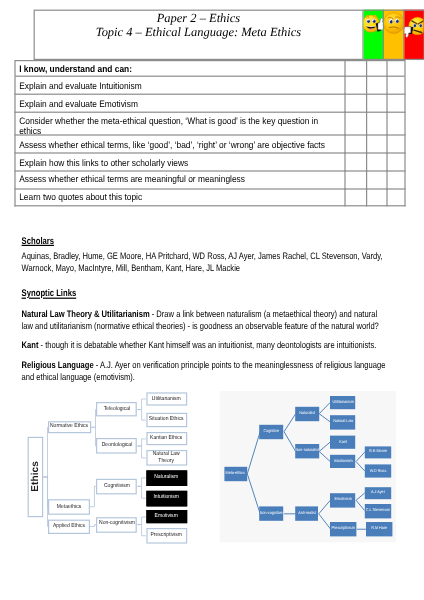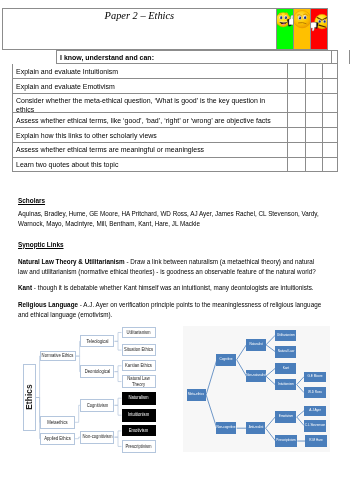--- a/index.html
+++ b/index.html
@@ -2,39 +2,39 @@
 <html><head>
 <meta charset="utf-8">
 <style>
   html,body{margin:0;padding:0;}
   body{width:353px;height:500px;background:#ffffff;font-family:"Liberation Sans",sans-serif;overflow:hidden;position:relative;
        -webkit-font-smoothing:antialiased;}
   .page{will-change:transform;}
   .page{position:absolute;left:0;top:0;width:353px;height:500px;}
 
   
-  #header-table{position:absolute;left:2px;top:8px;width:326.4px;height:41.6px;}
+  #header-table{position:absolute;left:28px;top:8px;width:326.4px;height:41.6px;}
   #title-cell{position:absolute;left:0;top:0;width:274.8px;height:41.6px;border:1px solid #8c8c8c;box-sizing:border-box;
      font-family:"Liberation Serif",serif;font-style:italic;text-align:center;overflow:hidden;}
   #title-cell .l1{font-size:10.4px;line-height:12.1px;margin-top:0.9px;}
   #title-cell .l2{font-size:10.4px;line-height:12.4px;}
   #title-cell .l3{font-size:12.9px;line-height:15.6px;margin-top:29px;}
   .rag-col{position:absolute;top:0;height:41.6px;width:17.2px;border:1px solid #8c8c8c;box-sizing:border-box;border-left:none;overflow:hidden;}
   #rag-green{left:274.8px;background:#00ff00;}
   #rag-amber{left:292px;background:#ffc000;}
   #rag-red{left:309.2px;background:#ff0000;width:17.2px;}
   .emoji-svg{position:absolute;}
   #rag-green .emoji-svg{left:-1.4px;top:0.5px;width:21.5px;height:19.5px;}
   #rag-amber .emoji-svg{left:-2.7px;top:-1.3px;width:23.5px;height:21.3px;}
   #rag-red   .emoji-svg{left:-3.6px;top:1.6px;width:23.5px;height:21.3px;}
 
   
   #checklist{position:absolute;left:11.7px;top:49.6px;width:326.4px;}
   .clrow{position:relative;box-sizing:border-box;border:1px solid #8c8c8c;border-top:none;height:14.9px;}
-  .clrow:first-child{border-top:1px solid #8c8c8c;margin-left:44px;}
+  .clrow:first-child{border-top:1px solid #8c8c8c;}
   .cltext{position:absolute;left:3.8px;top:2.8px;width:299px;font-size:7.8px;line-height:9.6px;color:#000;
           transform:scaleX(0.895);transform-origin:0 0;}
   .clhead .cltext{font-weight:bold;}
   .cl-c1,.cl-c2,.cl-c3{position:absolute;top:-1px;bottom:-1px;width:17.2px;border-left:1px solid #8c8c8c;box-sizing:border-box;}
   .cl-c1{left:274.8px;}.cl-c2{left:292px;}.cl-c3{left:309.2px;}
   .clrow.tall{height:18.6px;text-decoration:underline;}
   .clrow.tall .cltext{top:1.3px;}
 
   
   .sec-title{position:absolute;font-size:8px;font-weight:bold;color:#000;white-space:nowrap;
@@ -67,20 +67,21 @@
   #d2svg{position:absolute;left:0;top:0;width:147.5px;height:125.4px;}
 </style>
 </head>
 <body>
 
 <div class="page">
 
   <div id="header-table">
     <div id="title-cell">
       <div class="l1">Paper 2 – Ethics</div>
+      <div class="l2">Topic 4 – Ethical Language: Meta Ethics</div>
       <div class="l3">Meta Ethical Theories</div>
     </div>
     <div class="rag-col" id="rag-green">
         <svg class="emoji-svg" viewBox="0 0 42 38">
     <defs>
             <radialGradient id="gyA" cx="38%" cy="32%" r="72%">
       <stop offset="0%" stop-color="#fff45a"></stop>
               <stop offset="55%" stop-color="#ffd800"></stop>
       <stop offset="100%" stop-color="#f0a800"></stop>
             </radialGradient>

